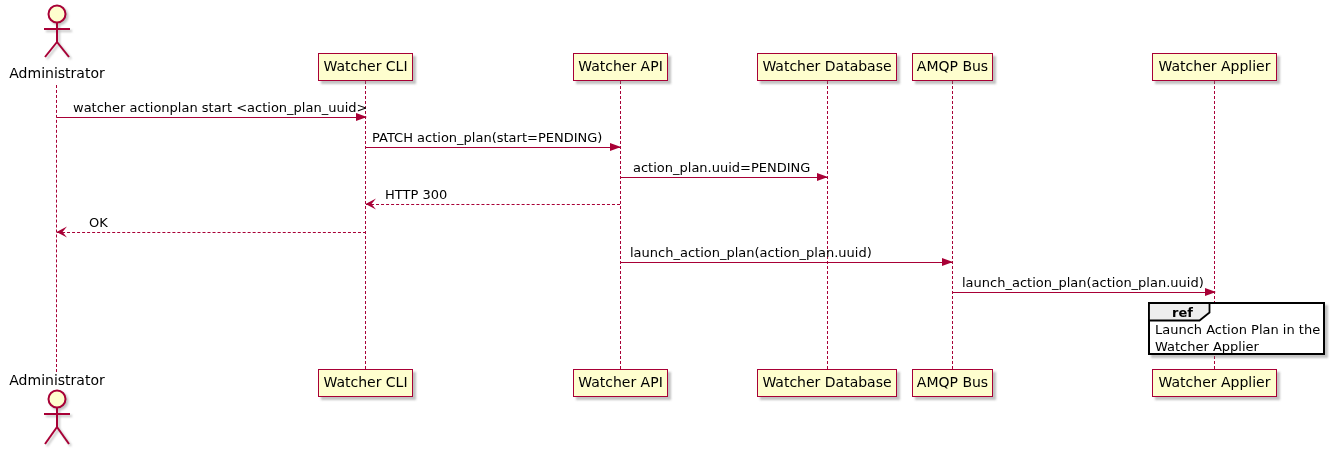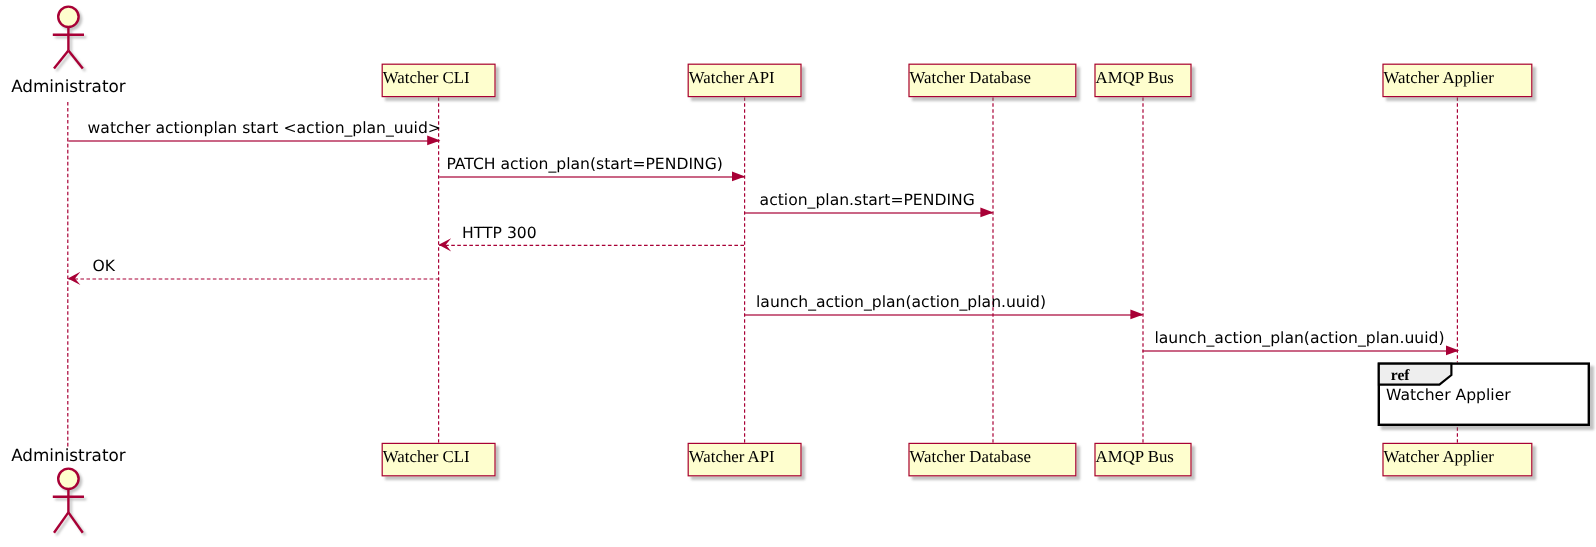--- a/index.html
+++ b/index.html
@@ -9,45 +9,44 @@
     background:var(--background,#ffffff);
     font-family:"DejaVu Sans", sans-serif;
     color:var(--text,#000000);
     overflow:hidden;
   }
   .lifeline { position:absolute; width:0; border-left:1px dashed var(--stroke,#A80036); }
   .pbox {
     position:absolute; height:28px;
     background:var(--participant-fill,#FEFECE);
     border:1.5px solid var(--stroke,#A80036);
-    font-size:14px; line-height:24px;
+    text-align:center; font-size:14px; line-height:24px;
     box-shadow:3px 3px 2px rgba(120,120,120,0.45);
     white-space:nowrap;
-    font-family:Liberation Serif, serif;
   }
   .actor-label { position:absolute; width:114px; text-align:center; font-size:14px; white-space:nowrap; }
   .actor-figure { position:absolute; filter:drop-shadow(2.5px 2.5px 1px rgba(120,120,120,0.45)); }
   .msg { position:absolute; height:0; }
   .msg-label { position:absolute; top:-17px; font-size:13px; white-space:nowrap; }
   .msg-line { position:absolute; left:0; right:0; top:0; height:0; }
   .msg-line.solid  { border-top:1.5px solid  var(--stroke,#A80036); }
   .msg-line.dashed { border-top:1.2px dashed var(--stroke,#A80036); }
   .arrow-right {
     position:absolute; right:-1px; top:-4px; width:0; height:0;
     border-left:11px solid var(--stroke,#A80036);
     border-top:4.5px solid transparent; border-bottom:4.5px solid transparent;
   }
   .arrow-left-svg { position:absolute; left:-1px; top:-6px; }
   .ref-box {
     position:absolute; background:#ffffff;
     border:2px solid var(--ref-border,#000000);
     box-shadow:3px 3px 2px rgba(120,120,120,0.45);
   }
   .ref-header { position:absolute; top:-2px; left:-2px; }
-  .ref-keyword { position:absolute; top:1px; left:9px; font-weight:bold; font-size:13px;font-family:Liberation Serif, serif; }
+  .ref-keyword { position:absolute; top:1px; left:22px; font-weight:bold; font-size:13px; }
   .ref-text { position:absolute; top:17px; left:5px; font-size:13px; line-height:17px; white-space:nowrap; }
 </style>
 </head>
 <body>
 
 <div class="canvas">
 
   <div class="lifeline" style="left:56px; top:85px; height:287px"></div>
   <div class="lifeline" style="left:365px; top:81px; height:288px"></div>
   <div class="lifeline" style="left:620px; top:81px; height:288px"></div>
@@ -78,35 +77,35 @@
     <div class="arrow-right"></div>
   </div>
 
   <div class="msg" style="left:366px; top:147px; width:254px">
     <div class="msg-label" style="left:6px">PATCH action_plan(start=PENDING)</div>
     <div class="msg-line solid"></div>
     <div class="arrow-right"></div>
   </div>
 
   <div class="msg" style="left:620px; top:177px; width:207px">
-    <div class="msg-label" style="left:13px">action_plan.start=PENDING</div>
+    <div class="msg-label" style="left:13px">action_plan.uuid=PENDING</div>
     <div class="msg-line solid"></div>
     <div class="arrow-right"></div>
   </div>
 
   <div class="msg" style="left:366px; top:204px; width:254px">
     <div class="msg-label" style="left:19px">HTTP 300</div>
     <div class="msg-line dashed"></div>
     <svg class="arrow-left-svg" width="12" height="12" viewBox="0 0 12 12">
       <path d="M11 0.5 L0.5 6 L11 11.5 L6.5 6 Z" fill="#A80036"></path>
     </svg>
   </div>
 
   <div class="msg" style="left:57px; top:232px; width:309px">
-    <div class="msg-label" style="left:20px">OK</div>
+    <div class="msg-label" style="left:32px">OK</div>
     <div class="msg-line dashed"></div>
     <svg class="arrow-left-svg" width="12" height="12" viewBox="0 0 12 12">
       <path d="M11 0.5 L0.5 6 L11 11.5 L6.5 6 Z" fill="#A80036"></path>
     </svg>
   </div>
 
   <div class="msg" style="left:620px; top:262px; width:332px">
     <div class="msg-label" style="left:10px">launch_action_plan(action_plan.uuid)</div>
     <div class="msg-line solid"></div>
     <div class="arrow-right"></div>
@@ -117,20 +116,21 @@
     <div class="msg-line solid"></div>
     <div class="arrow-right"></div>
   </div>
 
   <div class="ref-box" style="left:1148px; top:302px; width:177px; height:53px">
     <svg class="ref-header" width="63" height="20" viewBox="0 0 63 20">
       <path d="M1 1 H61.5 V10.5 L51.5 18.5 H1 Z" fill="#EEEEEE" stroke="#000000" stroke-width="1.8"></path>
     </svg>
     <span class="ref-keyword">ref</span>
     <div class="ref-text">
+      <div>Launch Action Plan in the</div>
       <div>Watcher Applier</div>
     </div>
   </div>
 
   <div class="pbox" style="left:318px; top:369px; width:95px">Watcher CLI</div>
   <div class="pbox" style="left:573px; top:369px; width:95px">Watcher API</div>
   <div class="pbox" style="left:757px; top:369px; width:140px">Watcher Database</div>
   <div class="pbox" style="left:912px; top:369px; width:81px">AMQP Bus</div>
   <div class="pbox" style="left:1152px; top:369px; width:125px">Watcher Applier</div>
 

